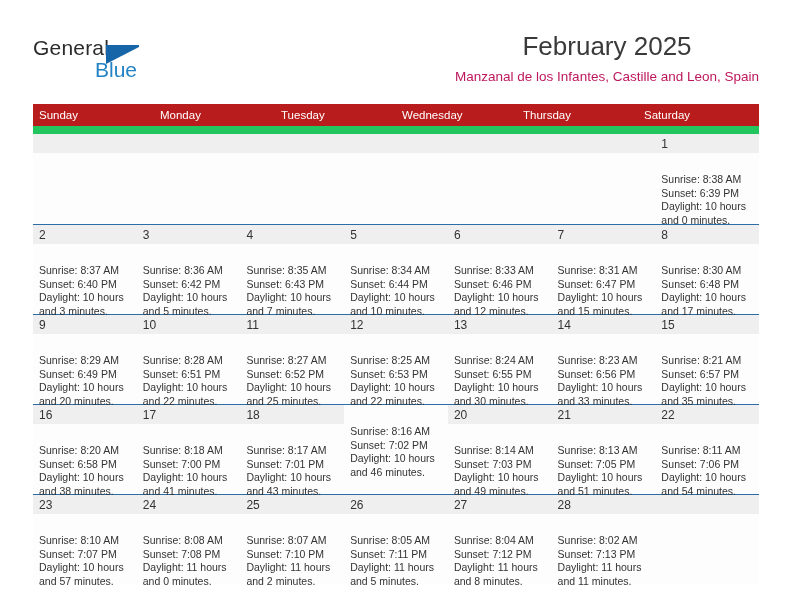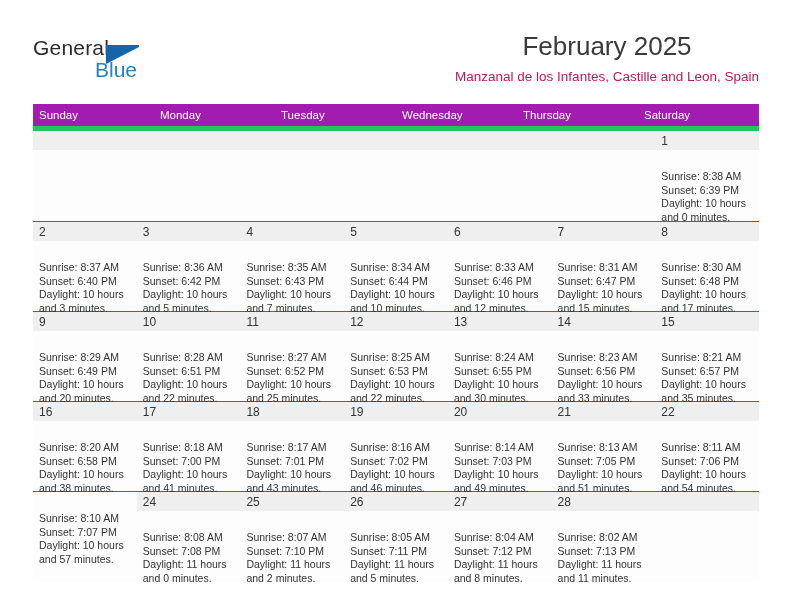--- a/index.html
+++ b/index.html
@@ -88,23 +88,23 @@
 
   
   .calendar {
     position: absolute;
     left: 33px;
     top: 104px;
     width: 726px;
   }
   .dow-row {
     display: flex;
-    background: #a21caf;
+    background: #b91c1c;
     height: 22px;
-    border-bottom: 5px solid #22c55e;
+    border-bottom: 8px solid #22c55e;
   }
   .dow {
     flex: 1 1 0;
     min-width: 0;
     color: #ffffff;
     font-size: 11.5px;
     line-height: 22px;
     padding-left: 6px;
     box-sizing: border-box;
     white-space: nowrap;
@@ -447,23 +447,20 @@
       <span class="daynum">18</span>
     </div>
     <div class="details">
       <div>Sunrise: 8:17 AM</div>
       <div>Sunset: 7:01 PM</div>
       <div>Daylight: 10 hours</div>
       <div>and 43 minutes.</div>
     </div>
   </div>
           <div class="cell">
-    <div class="daynum-band">
-      <span class="daynum">19</span>
-    </div>
     <div class="details">
       <div>Sunrise: 8:16 AM</div>
       <div>Sunset: 7:02 PM</div>
       <div>Daylight: 10 hours</div>
       <div>and 46 minutes.</div>
     </div>
   </div>
           <div class="cell">
     <div class="daynum-band">
       <span class="daynum">20</span>
@@ -493,20 +490,23 @@
     <div class="details">
       <div>Sunrise: 8:11 AM</div>
       <div>Sunset: 7:06 PM</div>
       <div>Daylight: 10 hours</div>
       <div>and 54 minutes.</div>
     </div>
   </div>
         </div>
         <div class="week">
           <div class="cell">
+    <div class="daynum-band">
+      <span class="daynum">23</span>
+    </div>
     <div class="details">
       <div>Sunrise: 8:10 AM</div>
       <div>Sunset: 7:07 PM</div>
       <div>Daylight: 10 hours</div>
       <div>and 57 minutes.</div>
     </div>
   </div>
           <div class="cell">
     <div class="daynum-band">
       <span class="daynum">24</span>

